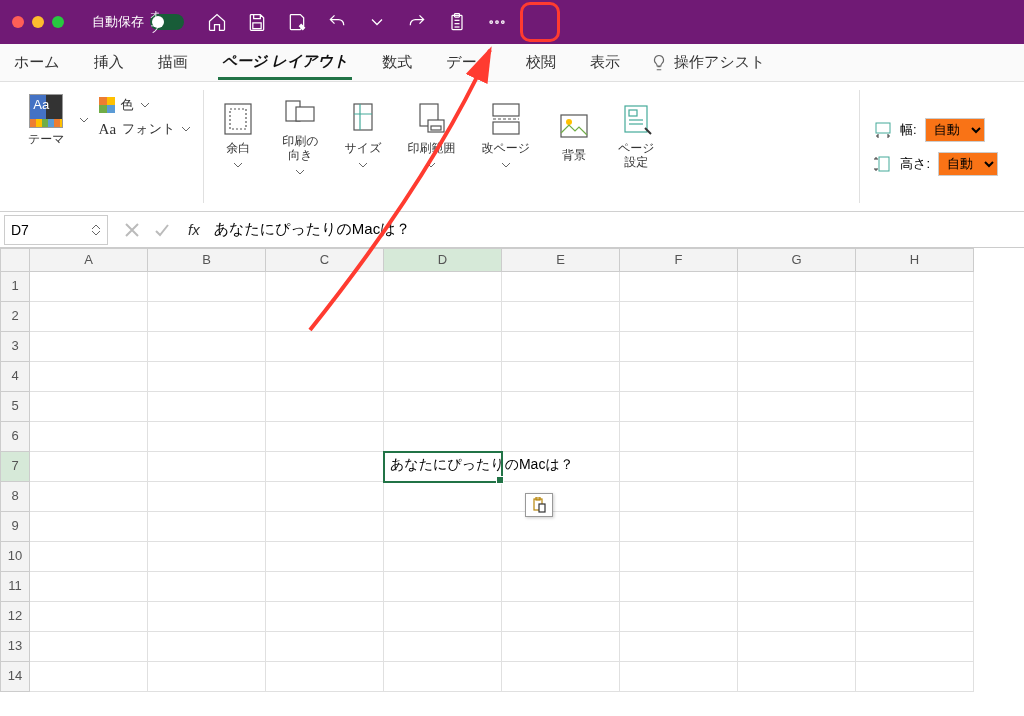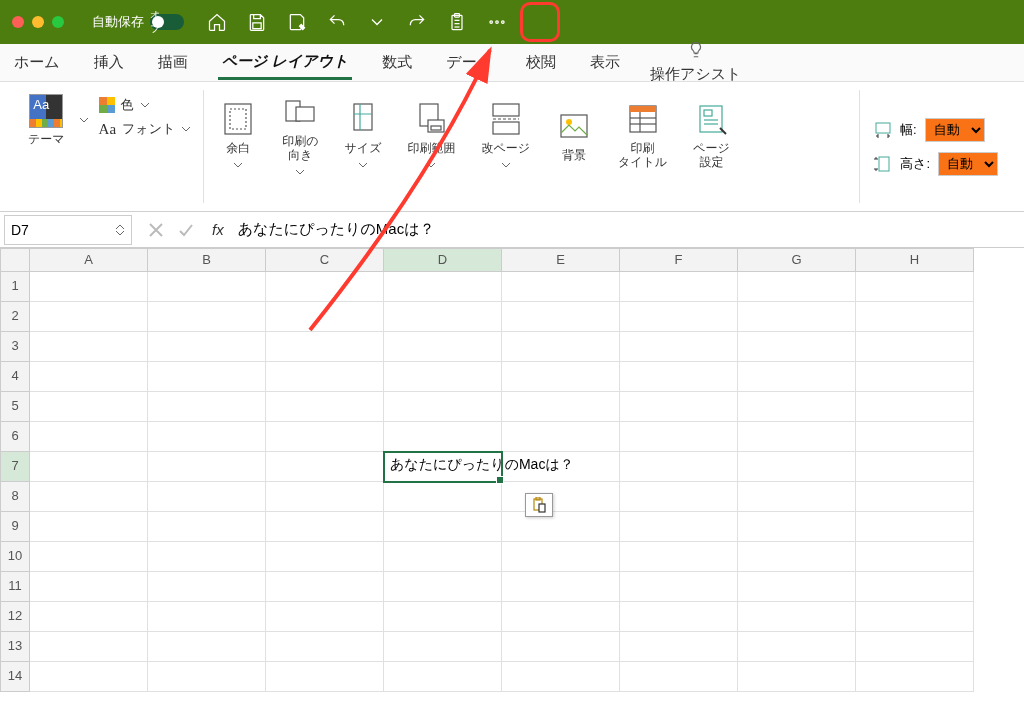--- a/index.html
+++ b/index.html
@@ -1,38 +1,38 @@
 <!DOCTYPE html>
 <html><head>
 <meta charset="utf-8">
 <style>
 * { margin: 0; padding: 0; box-sizing: border-box; }
 body { font-family: -apple-system, "Hiragino Sans", "Yu Gothic", sans-serif; width: 1024px; height: 716px; background: #fff; overflow: hidden; position: relative; }
 
 
-.titlebar { height: 44px; background: #4d7c0f; display: flex; align-items: center; padding: 0 12px; gap: 8px; }
+.titlebar { height: 44px; background: #701a75; display: flex; align-items: center; padding: 0 12px; gap: 8px; }
 .traffic-lights { display: flex; gap: 8px; margin-right: 20px; }
 .dot { width: 12px; height: 12px; border-radius: 50%; }
 .dot.red { background: #ff5f57; }
 .dot.yellow { background: #febc2e; }
 .dot.green { background: #28c840; }
 .autosave { display: flex; align-items: center; gap: 6px; color: #fff; font-size: 13px; margin-right: 12px; }
 .toggle { width: 34px; height: 16px; border-radius: 8px; background: #185c38; position: relative; display: flex; align-items: center; }
 .toggle-knob { width: 12px; height: 12px; border-radius: 50%; background: #fff; position: absolute; left: 2px; }
 .toggle-label { font-size: 10px; color: #fff; position: absolute; right: 16px; }
 .qat { display: flex; align-items: center; gap: 14px; }
 .qat-icon { width: 26px; height: 26px; display: flex; align-items: center; justify-content: center; color: #fff; }
 .qat-icon svg { width: 20px; height: 20px; stroke: #fff; fill: none; stroke-width: 1.5; }
 .clipboard-highlight { position: absolute; width: 40px; height: 40px; border: 3px solid #ff3b30; border-radius: 10px; top: 2px; left: 520px; pointer-events: none; z-index: 100; }
 
 
 .ribbon-tabs { height: 38px; display: flex; align-items: center; padding: 0 10px; gap: 26px; border-bottom: 1px solid #e0e0e0; background: #fafafa; }
 .ribbon-tab { font-size: 15px; color: #333; padding: 6px 4px; cursor: pointer; }
 .ribbon-tab.active { font-weight: 600; border-bottom: 3px solid #217346; color: #111; font-style: italic; }
-.tell-me { display: flex; align-items: center; gap: 6px; font-size: 15px; color: #333; flex-direction: column; }
+.tell-me { display: flex; align-items: center; gap: 6px; font-size: 15px; color: #333; }
 .bulb-icon { width: 18px; height: 18px; }
 
 
 .ribbon { height: 130px; background: #fff; border-bottom: 1px solid #d0d0d0; display: flex; align-items: stretch; padding: 8px 12px; }
 .ribbon-group { display: flex; flex-direction: column; justify-content: space-between; padding: 0 12px; border-right: 1px solid #e0e0e0; }
 .ribbon-group:last-child { border-right: none; }
 .group-row { display: flex; align-items: center; gap: 10px; }
 .big-btn { display: flex; flex-direction: column; align-items: center; gap: 4px; padding: 4px; cursor: pointer; }
 .big-btn-icon { width: 36px; height: 36px; display: flex; align-items: center; justify-content: center; }
 .big-btn-icon svg { width: 34px; height: 34px; }
@@ -46,21 +46,21 @@
 .colors-icon span:nth-child(1){background:#ed7d31}
 .colors-icon span:nth-child(2){background:#ffc000}
 .colors-icon span:nth-child(3){background:#70ad47}
 .colors-icon span:nth-child(4){background:#5b9bd5}
 .scale-group { display: flex; flex-direction: column; gap: 10px; padding: 0 14px; justify-content: center; }
 .scale-row { display: flex; align-items: center; gap: 8px; font-size: 13px; }
 .scale-select { width: 60px; height: 24px; border: 1px solid #ccc; background: #f97316; font-size: 13px; padding: 2px 4px; }
 
 
 .formula-bar { height: 36px; display: flex; align-items: center; border-bottom: 1px solid #ccc; background: #fff; }
-.name-box { width: 128px; height: 30px; border: 1px solid #ccc; margin: 0 4px; display: flex; align-items: center; justify-content: space-between; padding: 0 6px; font-size: 14px; }
+.name-box { width: 104px; height: 30px; border: 1px solid #ccc; margin: 0 4px; display: flex; align-items: center; justify-content: space-between; padding: 0 6px; font-size: 14px; }
 .stepper { display: flex; flex-direction: column; }
 .stepper svg { width: 10px; height: 6px; }
 .fb-btns { display: flex; align-items: center; gap: 14px; padding: 0 12px; color: #999; }
 .fb-btns svg { width: 16px; height: 16px; }
 .fx { font-style: italic; font-size: 15px; color: #333; padding: 0 6px; }
 .formula-input { flex: 1; font-size: 15px; padding: 4px 8px; border: none; outline: none; }
 
 
 .grid-area { position: relative; }
 .col-headers { display: flex; height: 24px; }
@@ -273,33 +273,20 @@
             <svg viewBox="0 0 34 34" fill="none" stroke="#555" stroke-width="1.2">
               <rect x="4" y="6" width="26" height="22"></rect>
               <circle cx="12" cy="13" r="3" fill="#ffc000" stroke="none"></circle>
               <path d="M4 24l8-8 6 6 4-4 8 8" stroke="#70ad47" fill="none"></path>
             </svg>
           </div>
         <span class="big-btn-label">背景</span>
       </div>
       <div class="big-btn">
         <div class="big-btn-icon">
-            <svg viewBox="0 0 34 34" fill="none" stroke="#555" stroke-width="1.2">
-              <rect x="4" y="4" width="26" height="26"></rect>
-              <rect x="4" y="4" width="26" height="6" fill="#ed7d31" stroke="none"></rect>
-              <line x1="4" y1="16" x2="30" y2="16"></line>
-              <line x1="4" y1="22" x2="30" y2="22"></line>
-              <line x1="14" y1="10" x2="14" y2="30"></line>
-            </svg>
-          </div>
-        <span class="big-btn-label" style="white-space:pre">印刷
-タイトル</span>
-      </div>
-      <div class="big-btn">
-        <div class="big-btn-icon">
             <svg viewBox="0 0 34 34" fill="none" stroke="#4a9" stroke-width="1.2">
               <rect x="6" y="4" width="22" height="26"></rect>
               <rect x="10" y="8" width="8" height="6"></rect>
               <line x1="10" y1="18" x2="24" y2="18"></line>
               <line x1="10" y1="22" x2="24" y2="22"></line>
               <path d="M26 26l6 6" stroke="#333" stroke-width="2"></path>
             </svg>
           </div>
         <span class="big-btn-label" style="white-space:pre">ページ
 設定</span>

